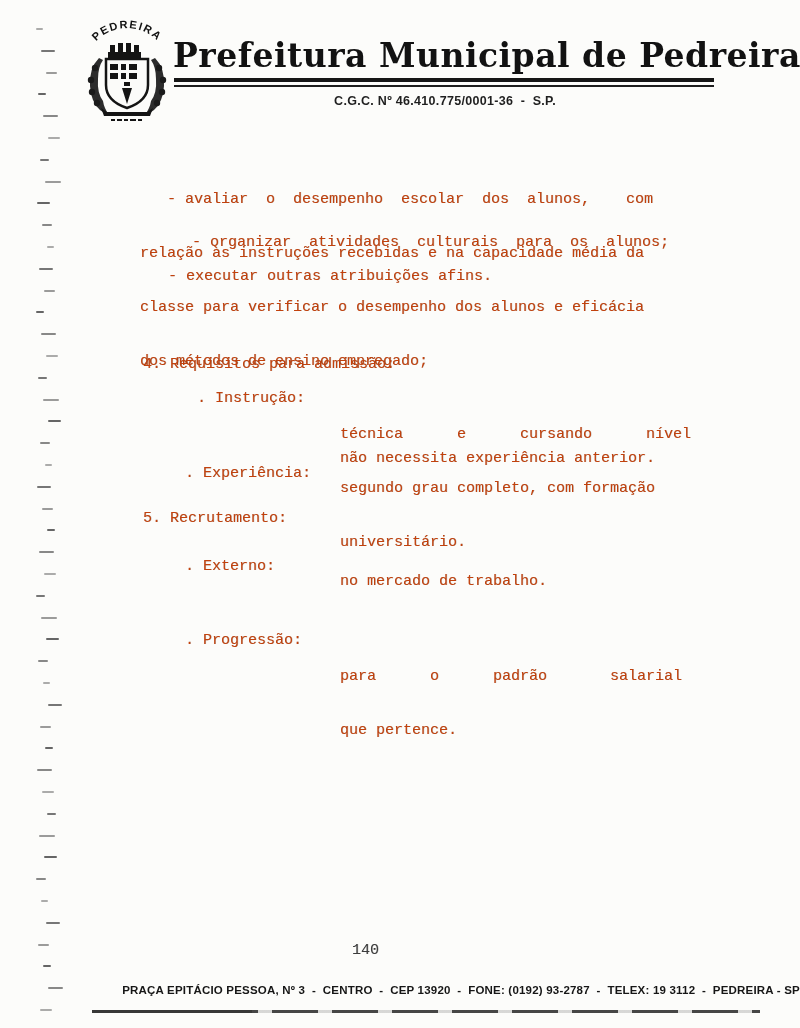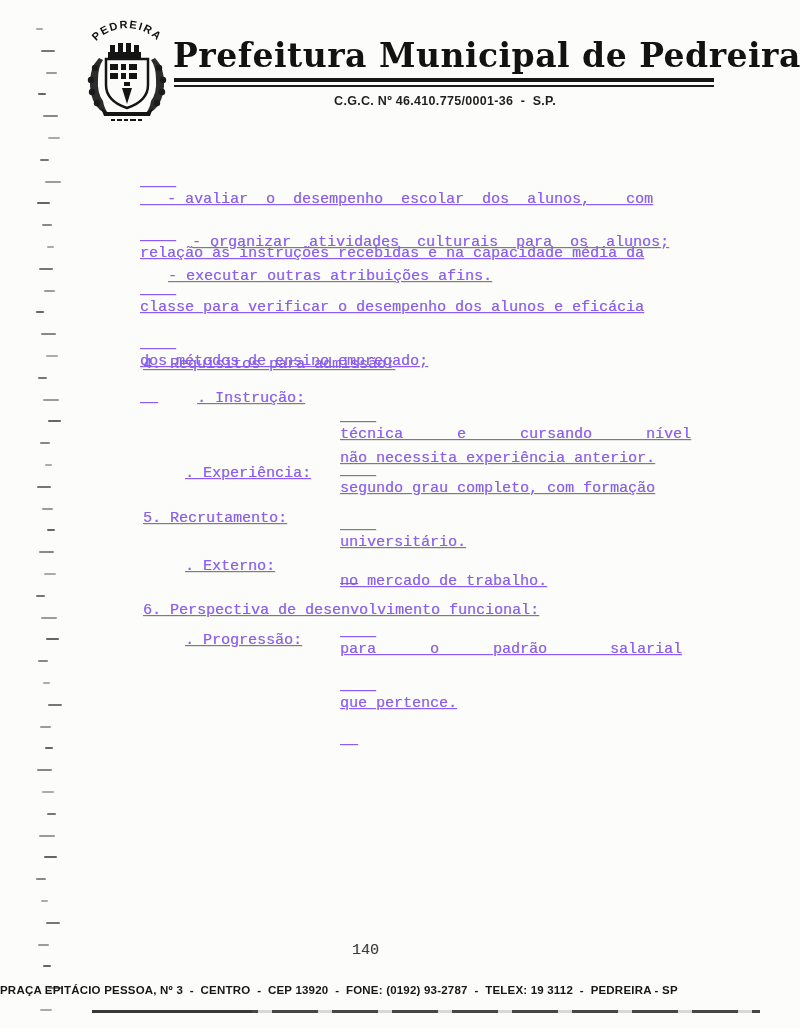--- a/index.html
+++ b/index.html
@@ -4,23 +4,22 @@
 <style>
   html,body{margin:0;padding:0;background:#e8e8e6;}
   .page{
     position:relative;width:800px;height:1028px;margin:0 auto;
     background:#fcfcfa;overflow:hidden;
     font-family:"Liberation Mono","DejaVu Sans Mono",monospace;
   }
   
   .type{
     position:absolute;font-family:"Liberation Mono","DejaVu Sans Mono",monospace;
-    font-size:15px;line-height:18px;color:#8b5cf6;white-space:pre;
+    font-size:15px;line-height:18px;color:#c2410c;white-space:pre;
     text-shadow:0.4px 0.4px 0 rgba(70,70,70,0.35);
-    text-decoration:underline;
   }
   .type .ln{white-space:pre;}
   
   .masthead-title{
     position:absolute;left:173px;top:36px;width:545px;
     font-family:"DejaVu Serif","Liberation Serif",serif;font-weight:bold;
     font-size:33px;color:#121212;letter-spacing:0.5px;white-space:nowrap;
   }
   .double-rule{
     position:absolute;left:174px;top:78px;width:540px;height:3px;
@@ -28,21 +27,21 @@
   }
   .cgc-line{
     position:absolute;left:280px;top:94px;width:330px;text-align:center;
     font-family:"Liberation Sans","DejaVu Sans",sans-serif;font-weight:700;
     font-size:12.5px;color:#1f1f1f;letter-spacing:0.3px;white-space:pre;
   }
   
   .crest{position:absolute;left:75px;top:16px;width:104px;height:110px;}
   
   .footer-line{
-    position:absolute;left:0;top:984px;width:800px;text-align:left;
+    position:absolute;left:0;top:984px;width:800px;text-align:right;
     font-family:"Liberation Sans","DejaVu Sans",sans-serif;font-weight:700;
     font-size:11.5px;color:#161616;letter-spacing:0.2px;white-space:pre;
   }
   .footer-rule{
     position:absolute;left:92px;top:1010px;width:668px;height:3px;
     background:
       repeating-linear-gradient(90deg,#262626 0px,#262626 46px,rgba(80,80,80,0.25) 46px,rgba(80,80,80,0.25) 60px);
     opacity:0.85;
   }
   .footer-rule::before{
@@ -186,23 +185,22 @@
     <div class="ln">segundo grau completo, com formação</div>
     <div class="ln">universitário.</div>
   </div>
   <div class="type" style="left:185px;top:450px;margin-top:15px;">. Experiência:</div>
   <div class="type" style="left:340px;top:450px;">não necessita experiência anterior.</div>
 
   <div class="type" style="left:143px;top:510px;">5. Recrutamento:</div>
   <div class="type" style="left:185px;top:558px;">. Externo:</div>
   <div class="type" style="left:340px;top:573px;">no mercado de trabalho.</div>
 
-  <div class="type" style="left:143px;top:602px;">6. Perspectiva de desenvolvimento funcional:</div>
   <div class="type" style="left:185px;top:632px;">. Progressão:</div>
-  <div class="type" style="left:340px;top:605px;">
+  <div class="type" style="left:340px;top:632px;">
     <div class="ln">para      o      padrão       salarial</div>
     <div class="ln">que pertence.</div>
   </div>
 
   <div class="page-number">140</div>
 
   <div class="footer-line">PRAÇA EPITÁCIO PESSOA, Nº 3  -  CENTRO  -  CEP 13920  -  FONE: (0192) 93-2787  -  TELEX: 19 3112  -  PEDREIRA - SP</div>
   <div class="footer-rule"></div>
 
 </div>

